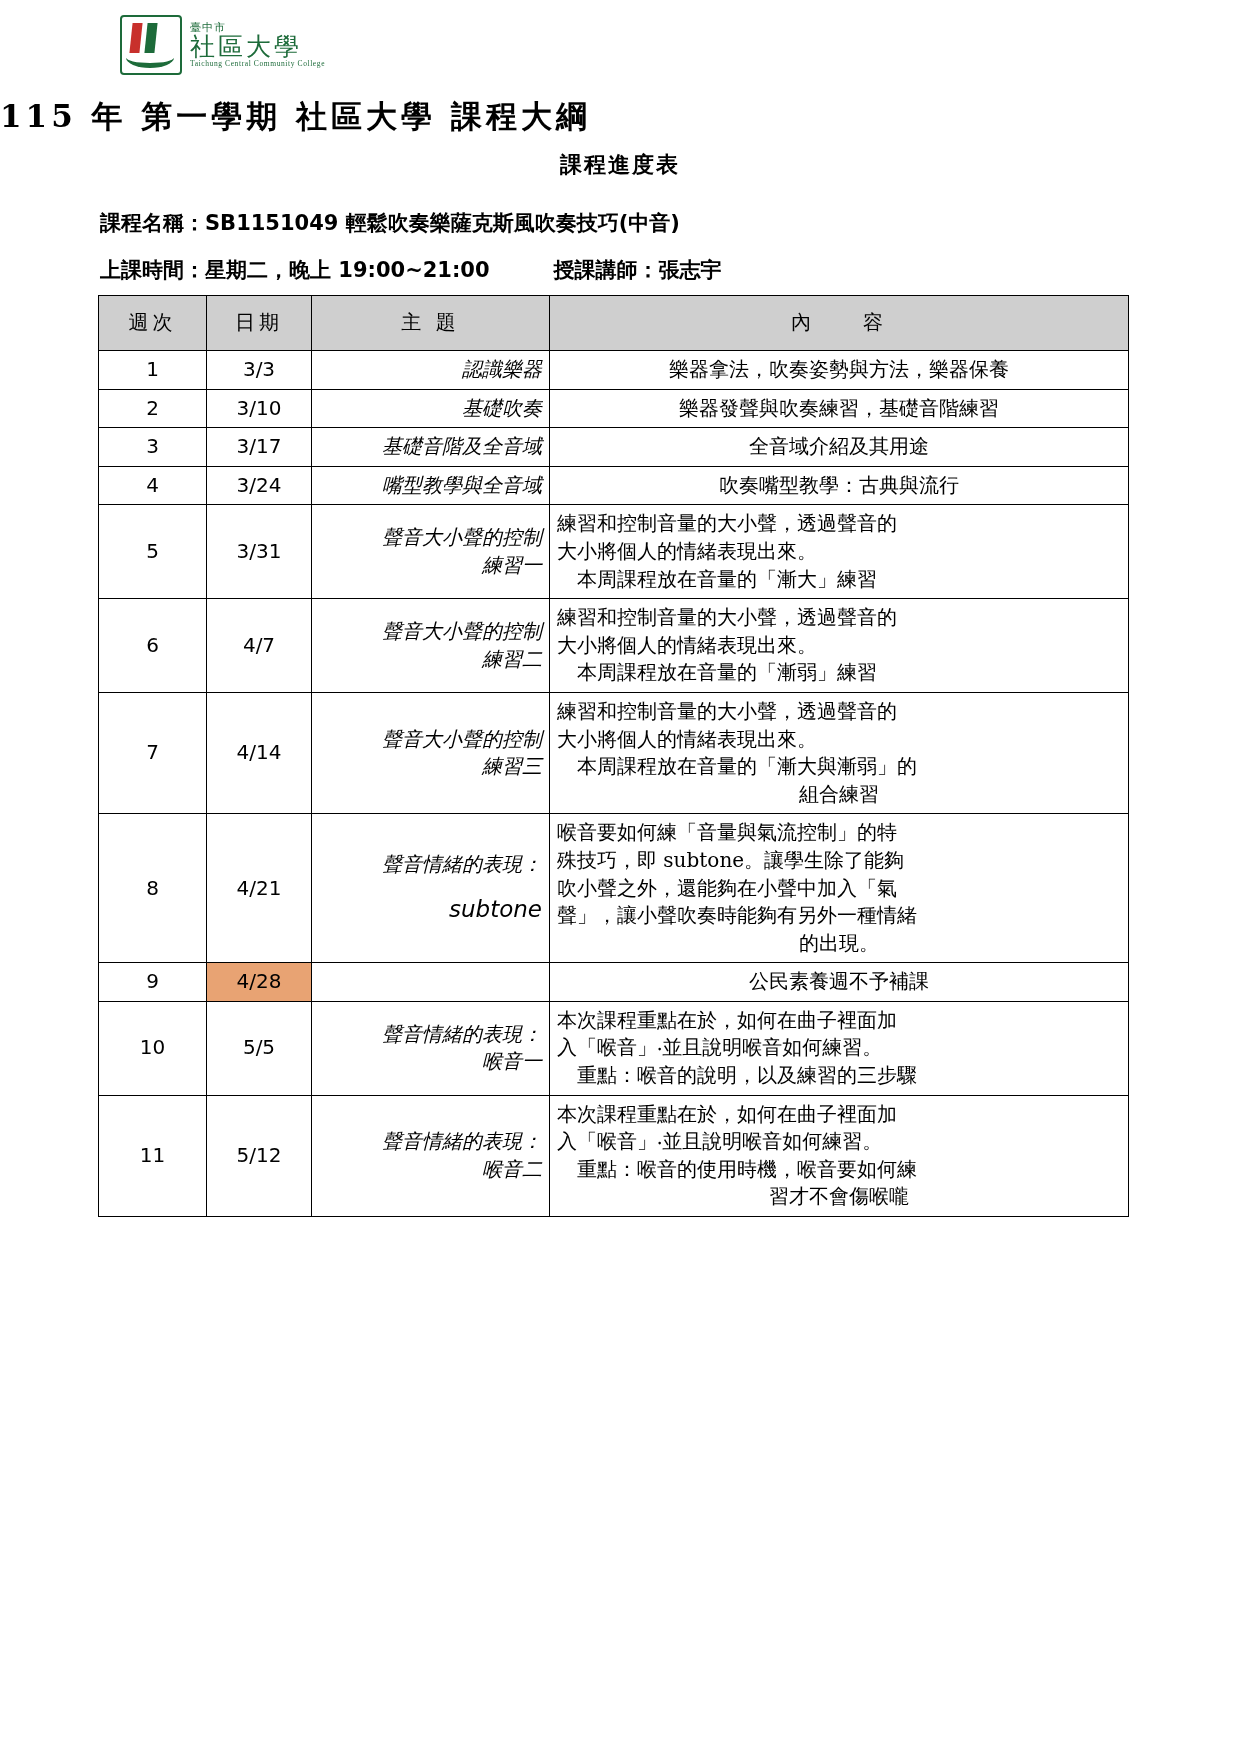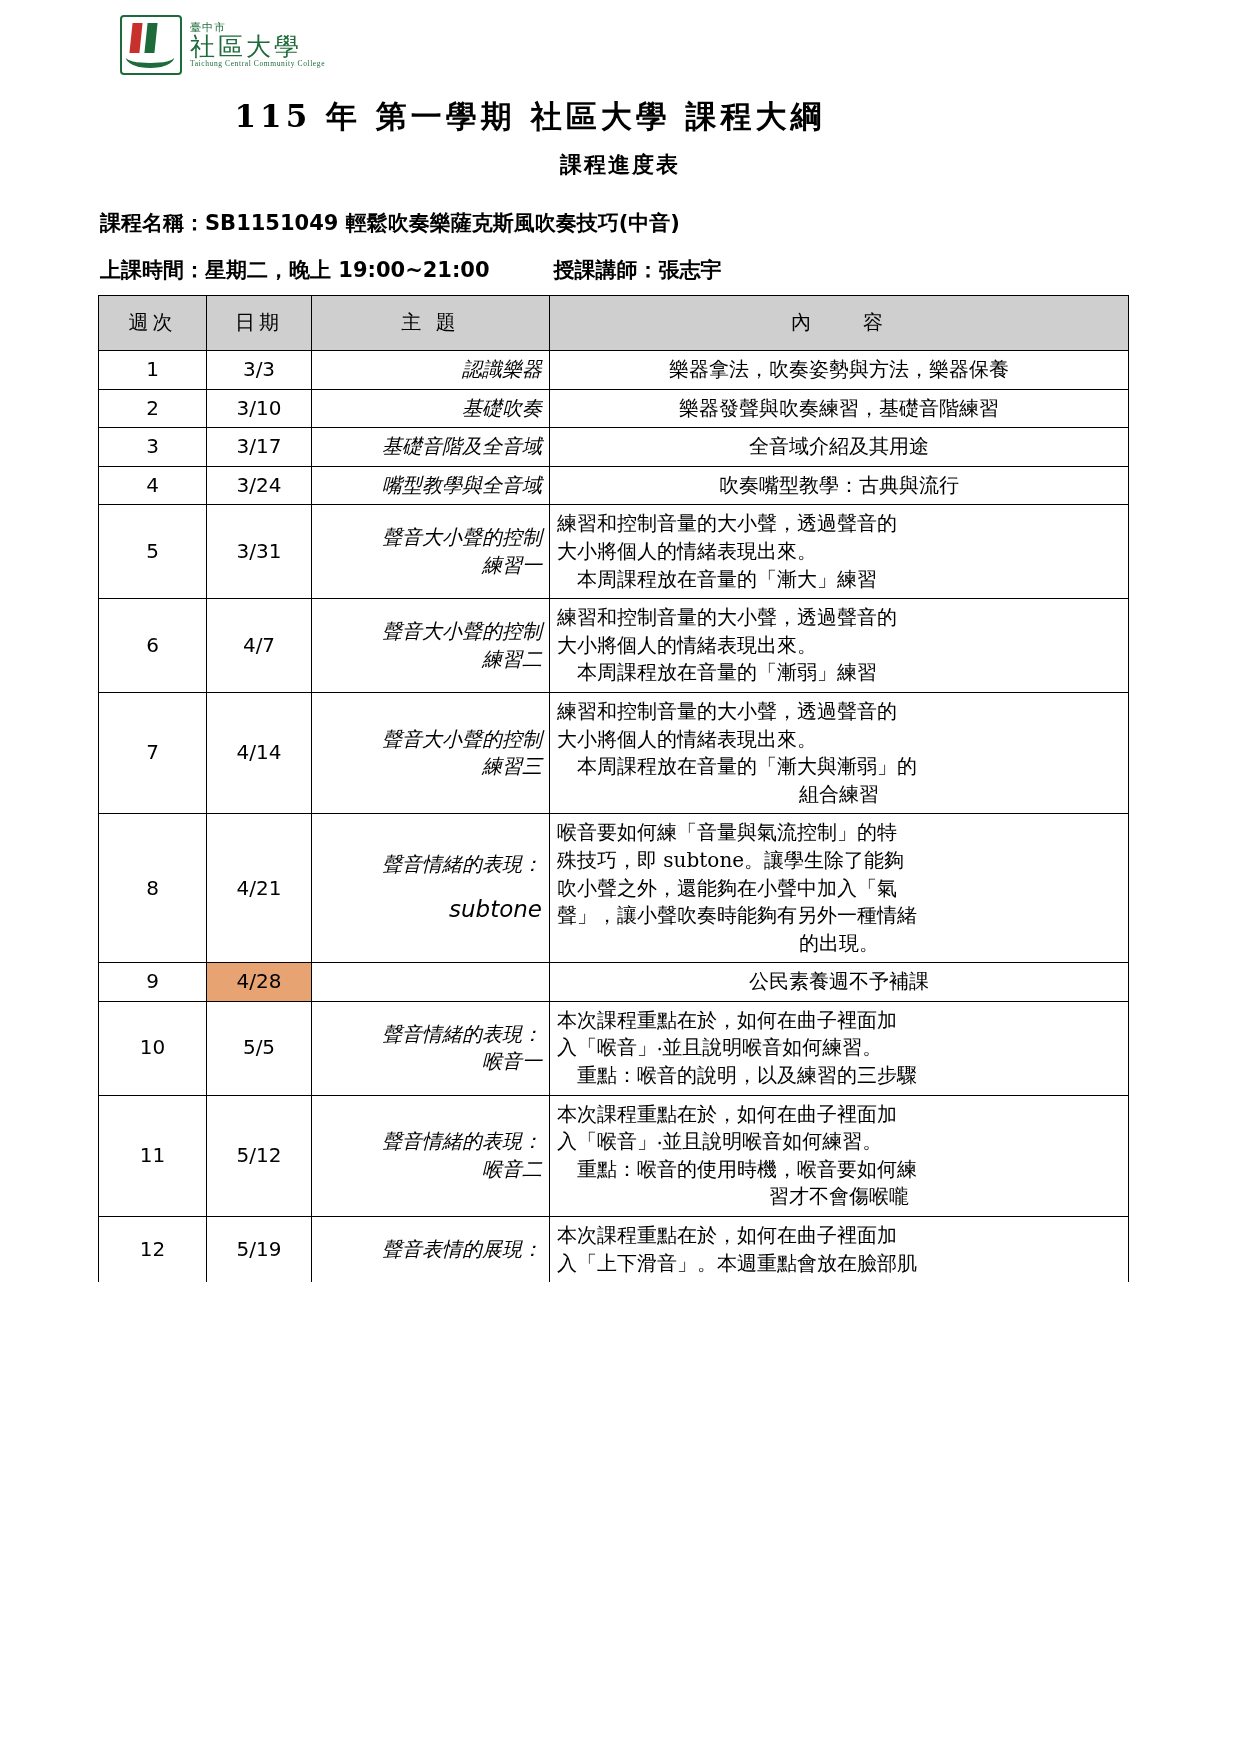--- a/index.html
+++ b/index.html
@@ -95,25 +95,24 @@
     display: block;
     font-family: "Liberation Serif", serif;
   }
 
   
   .doc-title {
     position: absolute;
     left: 0;
     top: 96px;
     width: 1012px;
-    text-align: center;
+    text-align: left;
     font-size: 31px;
     font-weight: bold;
     letter-spacing: 4px;
-    padding-left: 24px;
   }
   .doc-subtitle {
     position: absolute;
     left: 0;
     top: 150px;
     width: 1240px;
     text-align: center;
     font-size: 22px;
     font-weight: bold;
     font-family: "DejaVu Sans", "Liberation Sans", sans-serif;
@@ -403,31 +402,16 @@
           </td>
           <td class="content">
             <div class="cell-lines">
               <div>本次課程重點在於，如何在曲子裡面加</div>
               <div>入「喉音」‧並且說明喉音如何練習。</div>
               <div>　重點：喉音的使用時機，喉音要如何練</div>
               <div class="ctr">習才不會傷喉嚨</div>
             </div>
           </td>
         </tr>
-        <tr class="clip-row">
-          <td class="week">12</td>
-          <td class="date">5/19</td>
-          <td class="topic">
-            <div class="cell-lines">
-              <div>聲音表情的展現：</div>
-            </div>
-          </td>
-          <td class="content">
-            <div class="cell-lines">
-              <div>本次課程重點在於，如何在曲子裡面加</div>
-              <div>入「上下滑音」。本週重點會放在臉部肌</div>
-            </div>
-          </td>
-        </tr>
       </tbody>
   </table>
 
 </div>
 
 </body></html>

